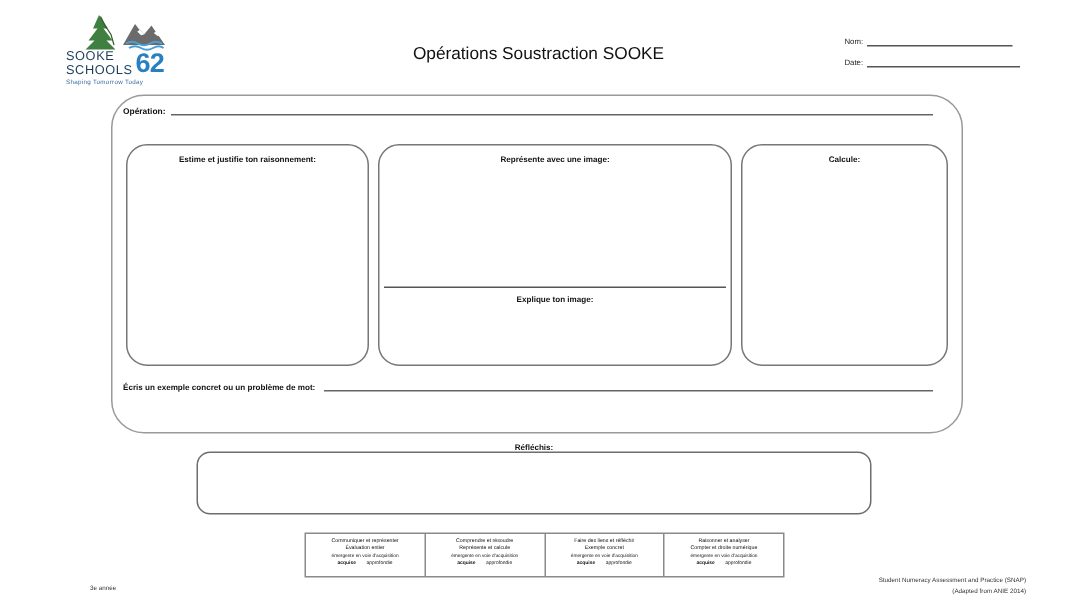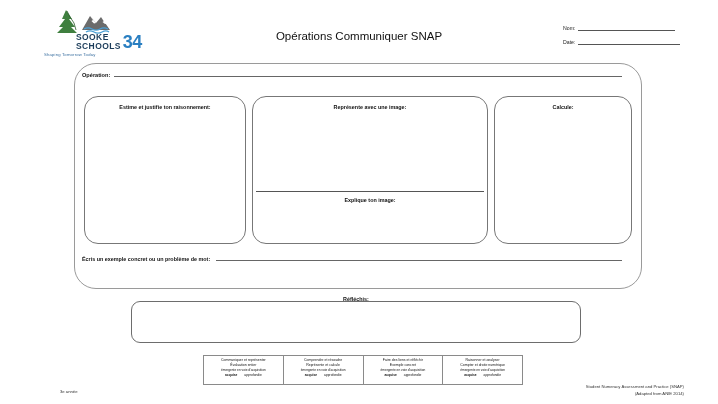--- a/index.html
+++ b/index.html
@@ -40,24 +40,23 @@
     align-items: flex-end;
     justify-content: flex-start;
   }
   .logo-word-left {
     display: flex;
     flex-direction: column;
     line-height: 1.0;
   }
   .logo-sooke, .logo-schools {
     font-size: 8.5px;
-    font-weight: bold;
+    font-weight: normal;
     letter-spacing: 0.4px;
     color: #1b3c5a;
-    margin-left: 32px;
   }
   .logo-62 {
     font-size: 18px;
     font-weight: bold;
     color: #2a7fc1;
     line-height: 0.85;
     margin-left: 2px;
     letter-spacing: -0.5px;
   }
   .logo-tag {
@@ -278,27 +277,27 @@
       <path d="M14 2 L20 11 L17 11 L23 19 L19 19 L25 25 L5 25 L11 19 L7 19 L13 11 L10 11 Z" fill="#3f7f3f"></path>
       <path d="M15 3 L18 9 L22 15 L24 22" stroke="#2c5c2c" stroke-width="0.8" fill="none"></path>
       <path d="M32 21 q4 -2.4 8 0 t8 0 t8 0" stroke="#4a9fd4" stroke-width="1.3" fill="none"></path>
       <path d="M34 24 q4 -2.4 8 0 t8 0 t7 0" stroke="#4a9fd4" stroke-width="1.3" fill="none"></path>
     </svg>
     <div class="logo-word">
       <div class="logo-word-left">
         <span class="logo-sooke">SOOKE</span>
         <span class="logo-schools">SCHOOLS</span>
       </div>
-      <span class="logo-62">34</span>
+      <span class="logo-62">62</span>
     </div>
     <div class="logo-tag">Shaping Tomorrow Today</div>
   </div>
 
   <div class="title">
-    <span class="ital">Opérations</span><span> Communiquer SNAP</span>
+    <span class="ital">Opérations</span><span> Soustraction SOOKE</span>
   </div>
 
   <div class="field-row field-nom">
     <span class="field-label">Nom:</span>
     <span class="field-line"></span>
   </div>
   <div class="field-row field-date">
     <span class="field-label">Date:</span>
     <span class="field-line"></span>
   </div>

